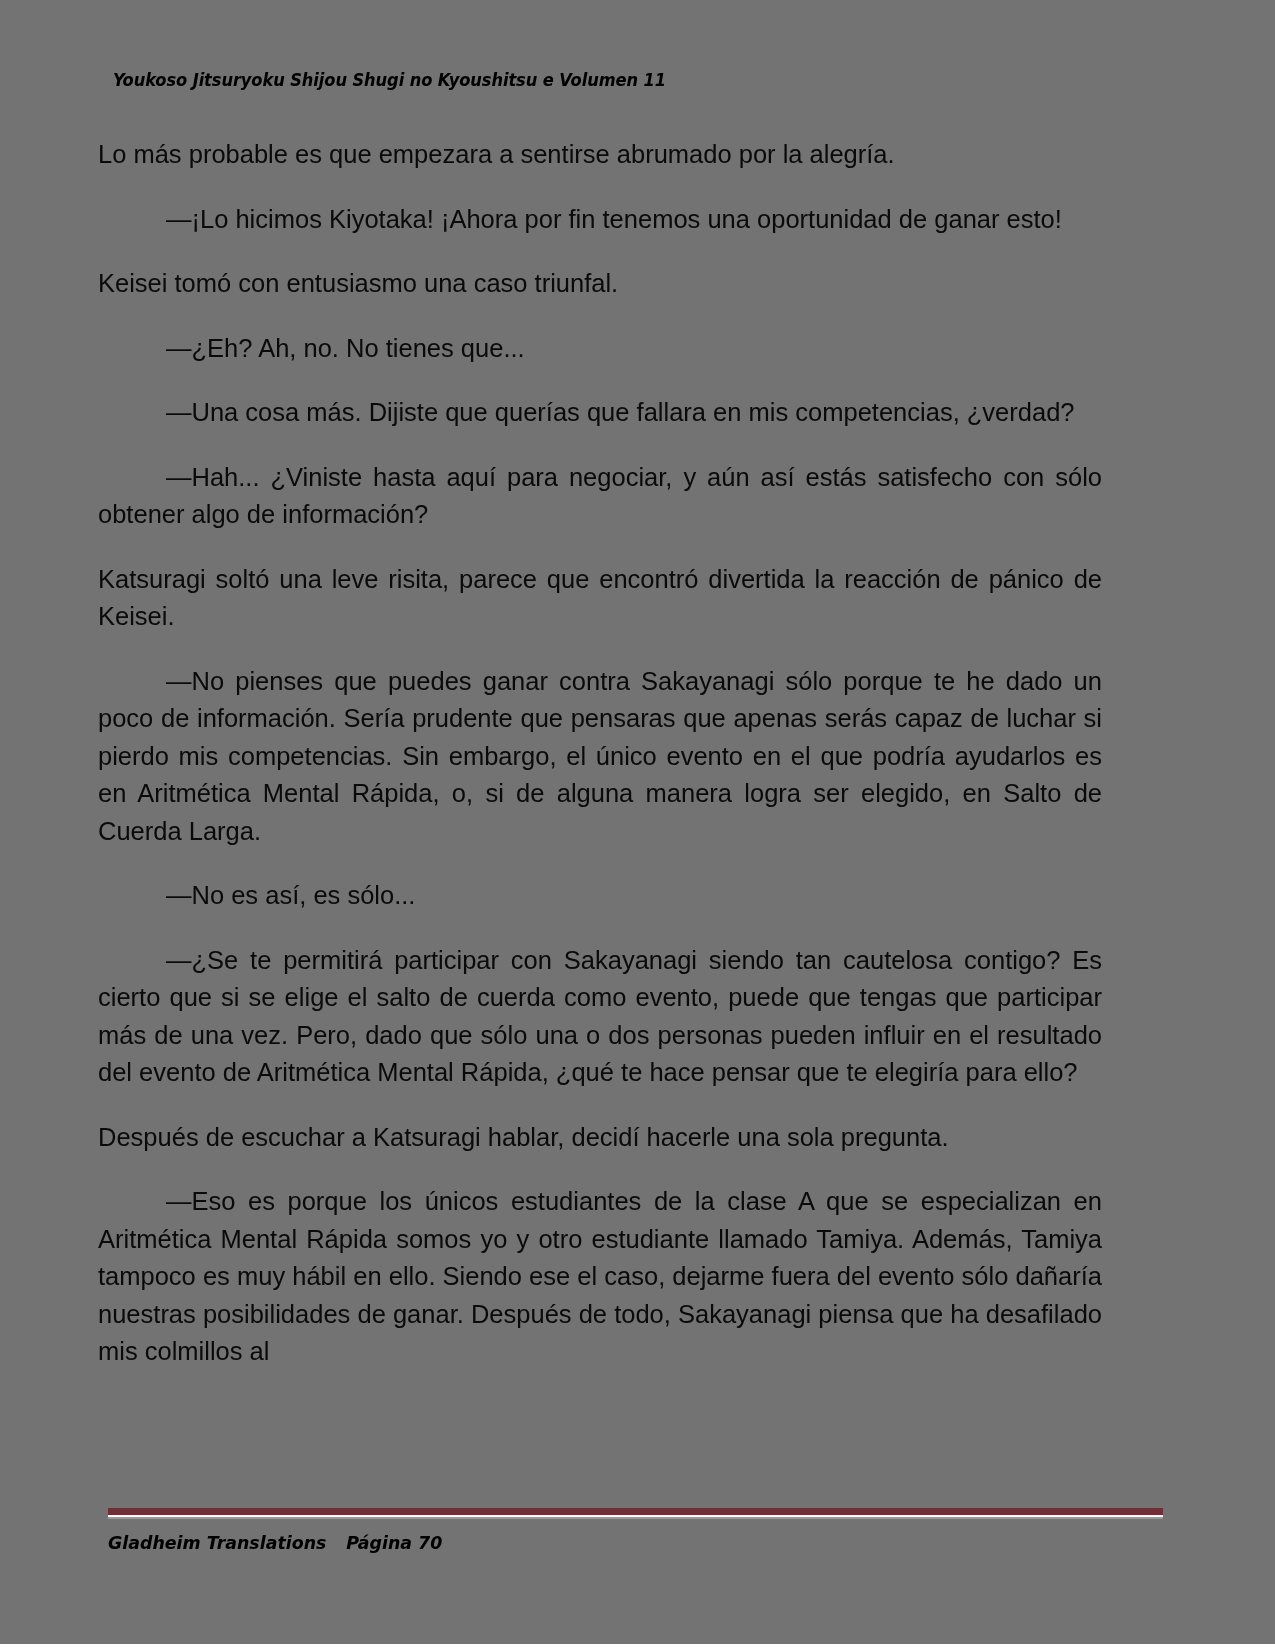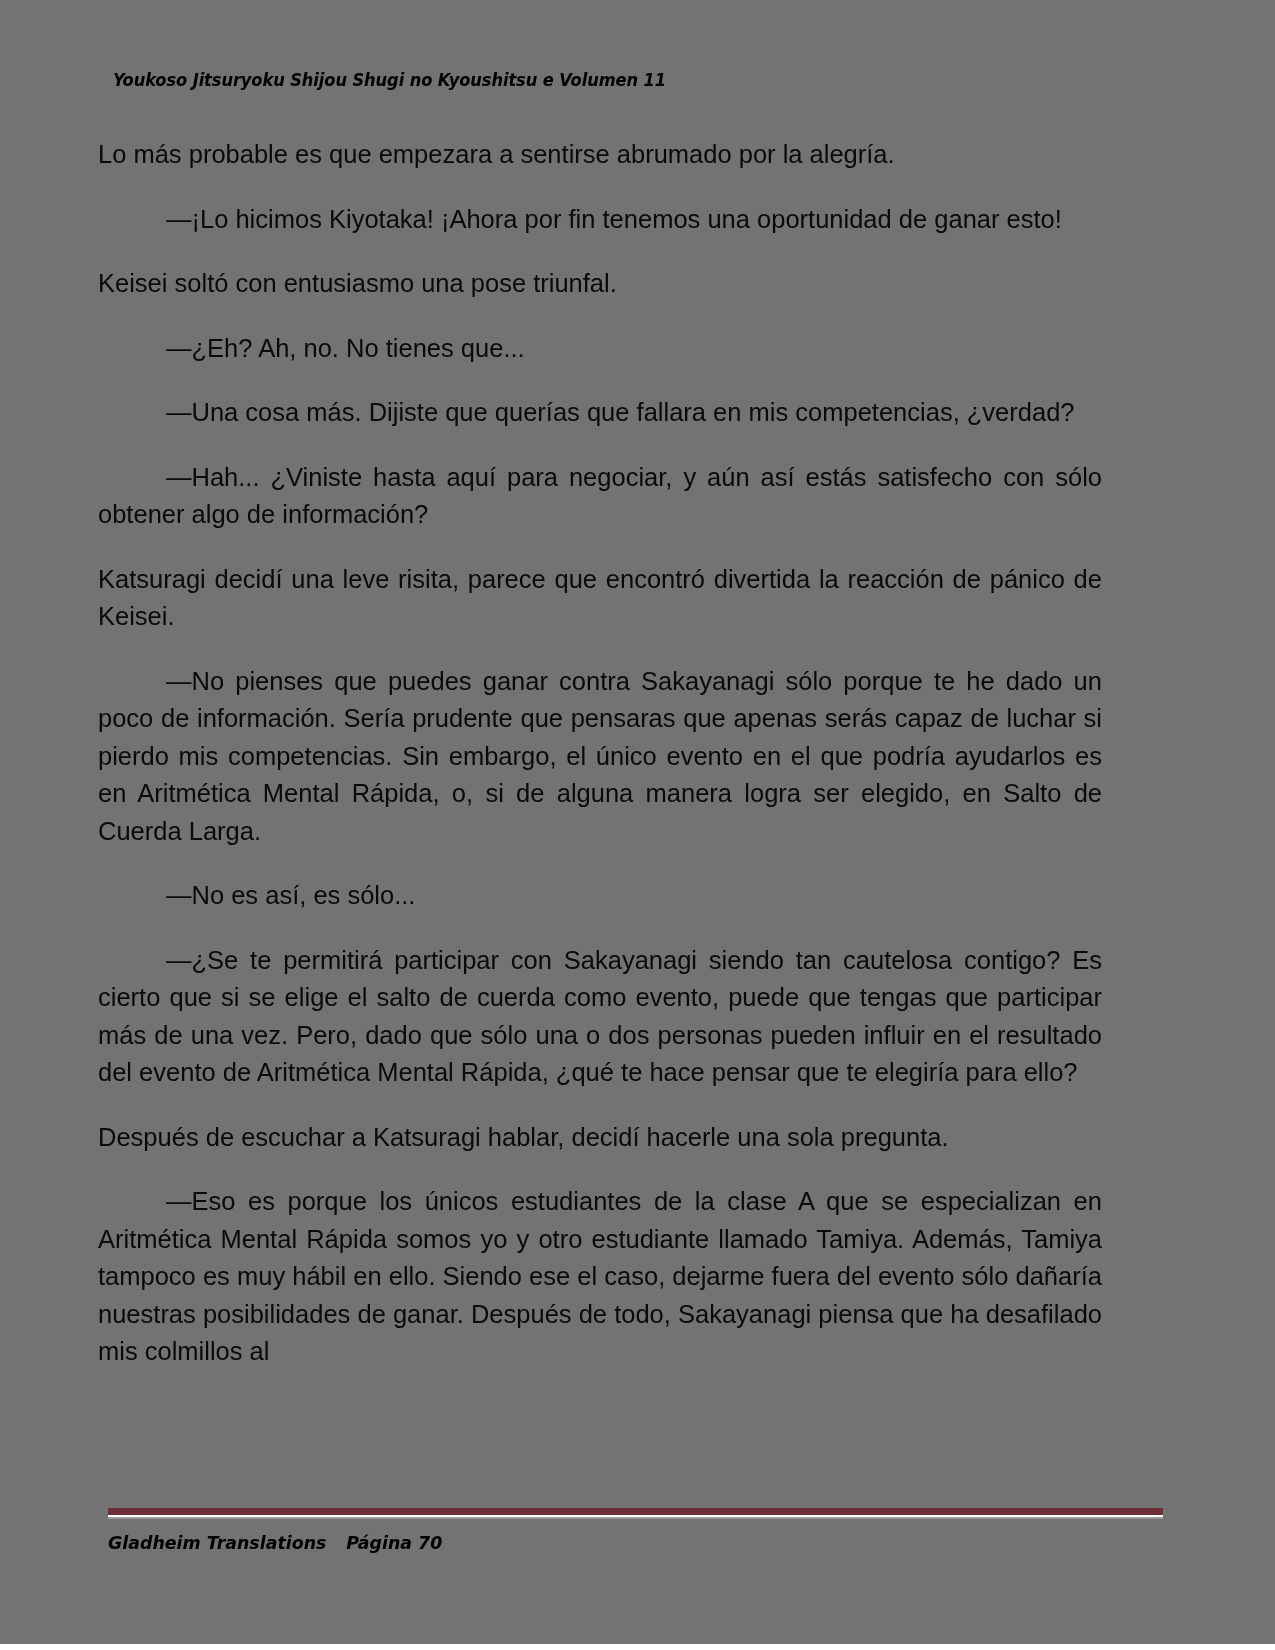--- a/index.html
+++ b/index.html
@@ -113,25 +113,25 @@
 
 <div class="page">
 
   <div class="header">
     <div class="header-title">Youkoso Jitsuryoku Shijou Shugi no Kyoushitsu e Volumen 11</div>
   </div>
 
   <div class="content">
     <p class="para">Lo más probable es que empezara a sentirse abrumado por la alegría.</p>
     <p class="para indent">—¡Lo hicimos Kiyotaka! ¡Ahora por fin tenemos una oportunidad de ganar esto!</p>
-    <p class="para">Keisei soltó con entusiasmo una pose triunfal.</p>
+    <p class="para">Keisei tomó con entusiasmo una caso triunfal.</p>
     <p class="para indent">—¿Eh? Ah, no. No tienes que...</p>
     <p class="para indent">—Una cosa más. Dijiste que querías que fallara en mis competencias, ¿verdad?</p>
     <p class="para indent">—Hah... ¿Viniste hasta aquí para negociar, y aún así estás satisfecho con sólo obtener algo de información?</p>
-    <p class="para">Katsuragi decidí una leve risita, parece que encontró divertida la reacción de pánico de Keisei.</p>
+    <p class="para">Katsuragi soltó una leve risita, parece que encontró divertida la reacción de pánico de Keisei.</p>
     <p class="para indent">—No pienses que puedes ganar contra Sakayanagi sólo porque te he dado un poco de información. Sería prudente que pensaras que apenas serás capaz de luchar si pierdo mis competencias. Sin embargo, el único evento en el que podría ayudarlos es en Aritmética Mental Rápida, o, si de alguna manera logra ser elegido, en Salto de Cuerda Larga.</p>
     <p class="para indent">—No es así, es sólo...</p>
     <p class="para indent">—¿Se te permitirá participar con Sakayanagi siendo tan cautelosa contigo? Es cierto que si se elige el salto de cuerda como evento, puede que tengas que participar más de una vez. Pero, dado que sólo una o dos personas pueden influir en el resultado del evento de Aritmética Mental Rápida, ¿qué te hace pensar que te elegiría para ello?</p>
     <p class="para">Después de escuchar a Katsuragi hablar, decidí hacerle una sola pregunta.</p>
     <p class="para indent">—Eso es porque los únicos estudiantes de la clase A que se especializan en Aritmética Mental Rápida somos yo y otro estudiante llamado Tamiya. Además, Tamiya tampoco es muy hábil en ello. Siendo ese el caso, dejarme fuera del evento sólo dañaría nuestras posibilidades de ganar. Después de todo, Sakayanagi piensa que ha desafilado mis colmillos al</p>
   </div>
 
   <div class="footer">
     <div class="footer-rule-thick"></div>
     <div class="footer-rule-gap"></div>

